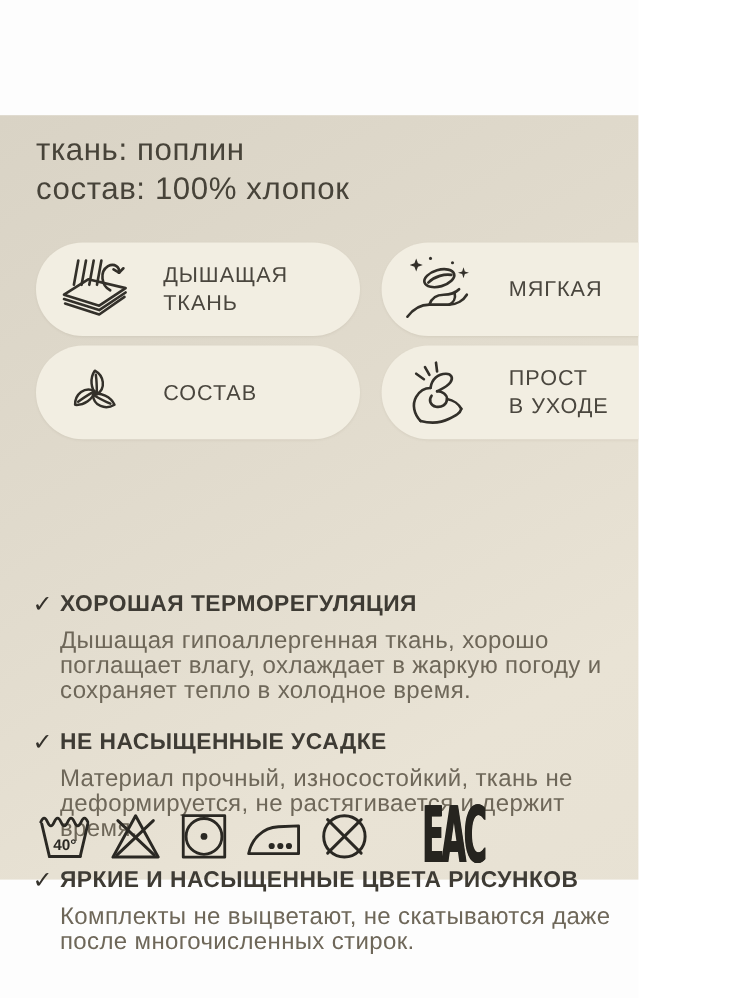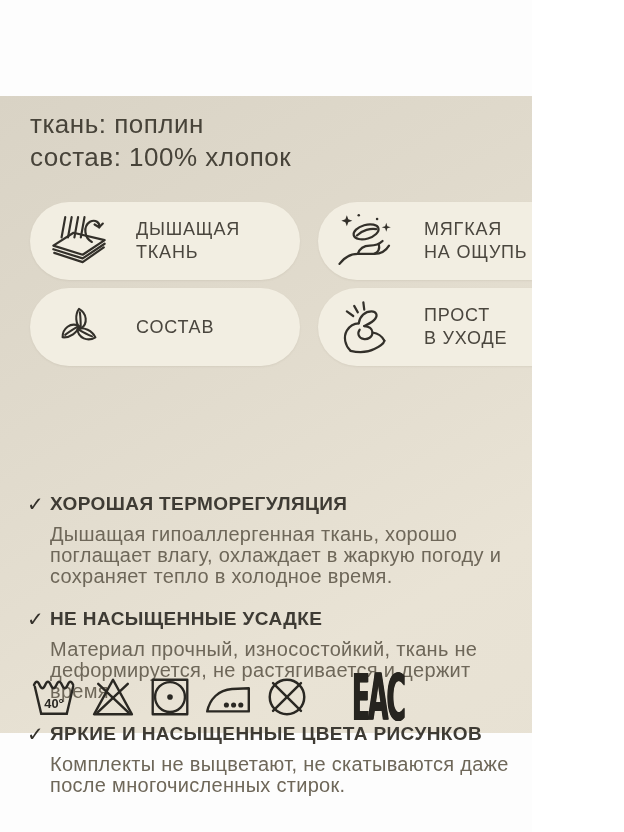--- a/index.html
+++ b/index.html
@@ -119,21 +119,20 @@
             <g class="fill-ic">
               <path d="M14,4 L15.6,8.4 L20,10 L15.6,11.6 L14,16 L12.4,11.6 L8,10 L12.4,8.4 Z"></path>
               <path d="M57,12 L58.2,15.8 L62,17 L58.2,18.2 L57,22 L55.8,18.2 L52,17 L55.8,15.8 Z"></path>
               <circle cx="27" cy="4" r="1.4"></circle>
               <circle cx="47" cy="8" r="1.4"></circle>
             </g>
           </svg>
         </span>
         <span class="pill-text">
           <span>МЯГКАЯ</span>
-          <span>НА ОЩУПЬ</span>
         </span>
       </div>
 
       <div class="pill">
         <span class="pill-icon">
           <svg width="62" height="60" viewBox="0 0 72 64">
             <g class="stroke-ic">
               <g>
                 <path d="M36,11 C45,16 47,28 38,34 C32,29 31,18 36,11 Z"></path>
                 <path d="M37,15 C38,22 38,28 38,33"></path>

